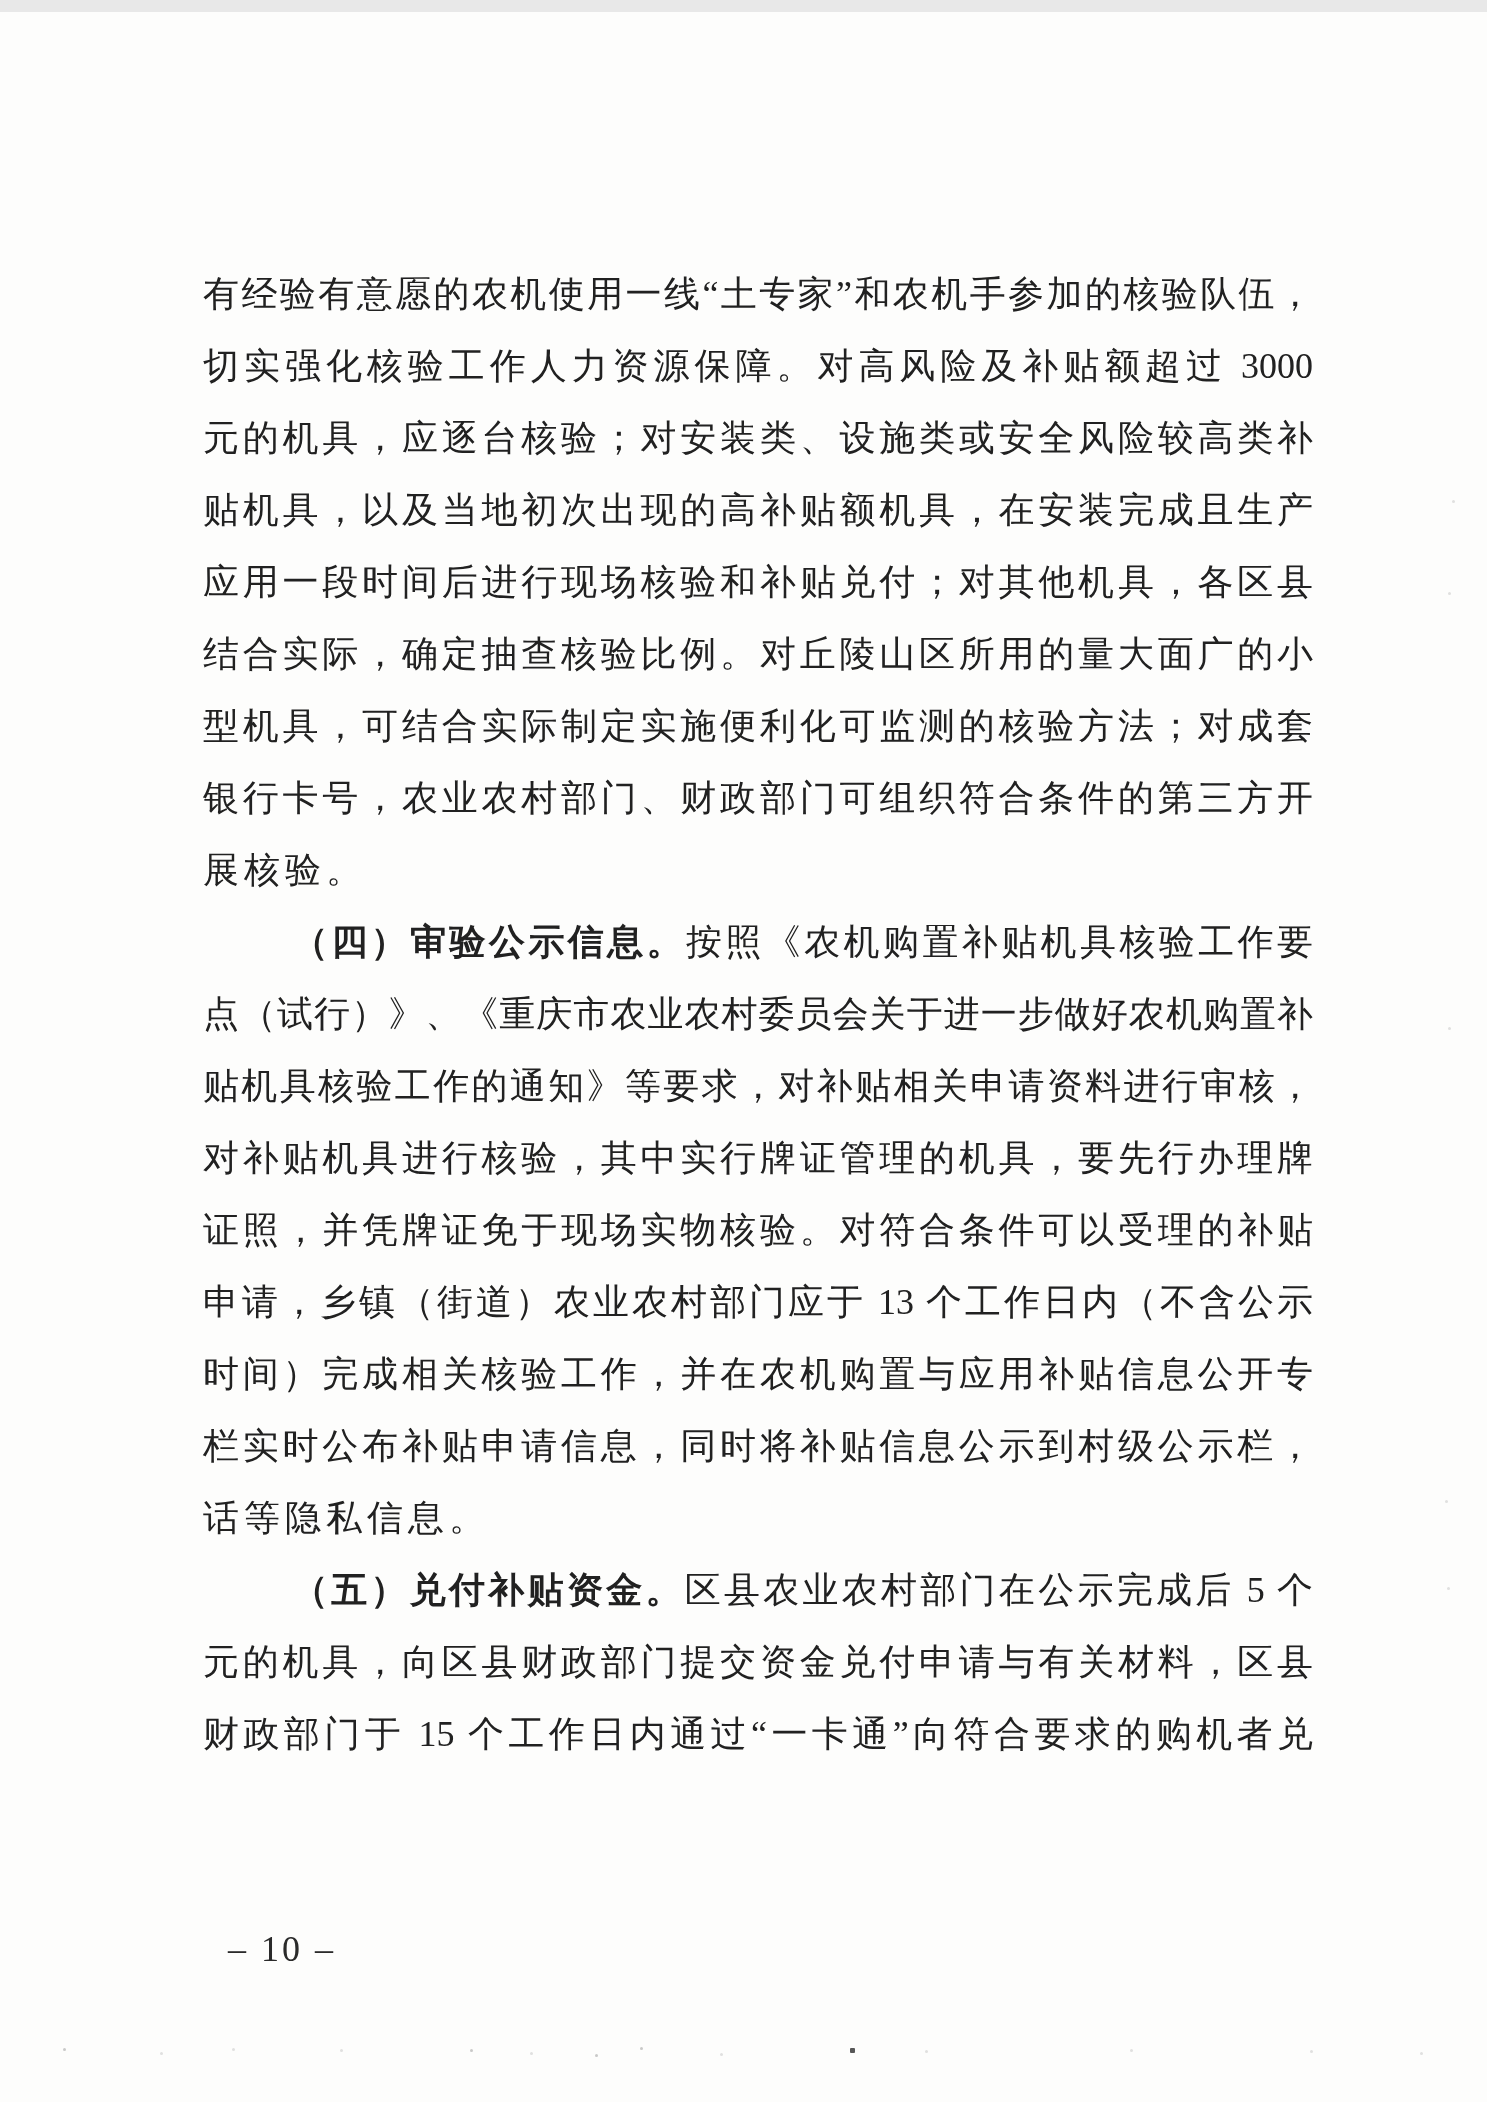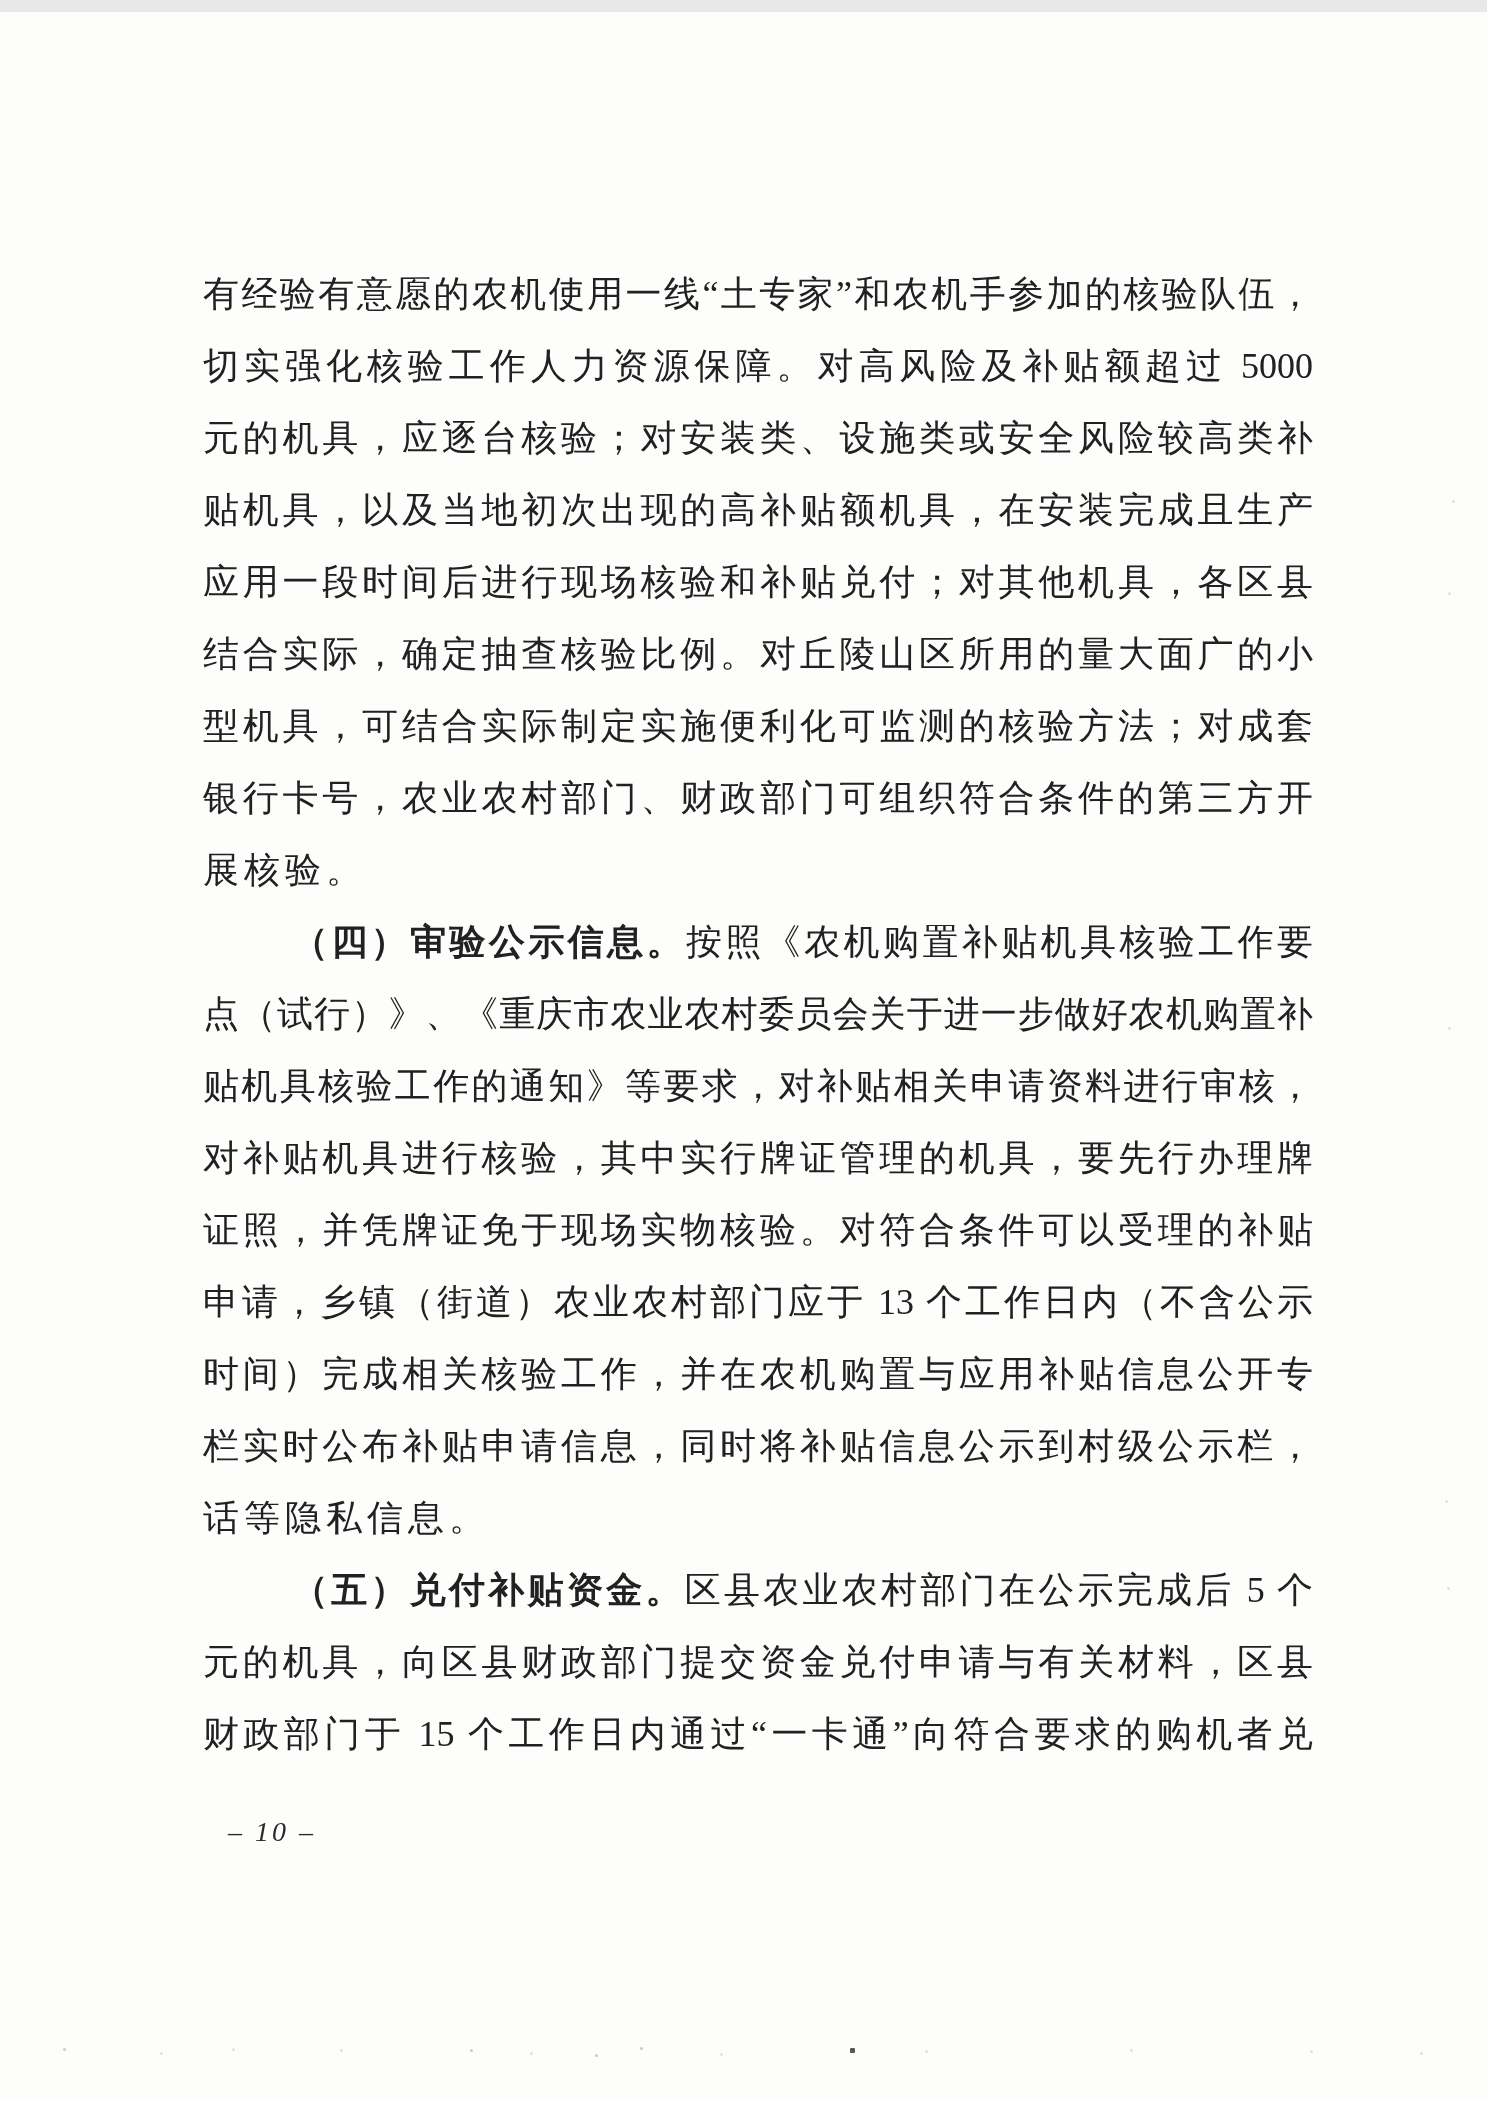--- a/index.html
+++ b/index.html
@@ -40,26 +40,25 @@
   }
   .line.indent {
     text-indent: 89px;
   }
   .line b {
     font-weight: bold;
   }
   .page-number {
     position: absolute;
     left: 228px;
-    top: 1804px;
-    font-size: 28px;
+    top: 1916px;
+    font-size: 36px;
     color: #2a2a2a;
     letter-spacing: 3px;
     white-space: pre;
-    font-style: italic;
   }
   .speck {
     position: absolute;
     display: block;
     width: 3px;
     height: 3px;
     border-radius: 50%;
     background: #8a8a8a;
     opacity: 0.45;
   }
@@ -74,21 +73,21 @@
     opacity: 0.25;
   }
 </style>
 </head>
 <body>
 
 <div class="page">
 
   <div class="body-text" id="lines-container">
       <div class="line just">有经验有意愿的农机使用一线“土专家”和农机手参加的核验队伍，</div>
-      <div class="line just">切实强化核验工作人力资源保障。对高风险及补贴额超过 5000</div>
+      <div class="line just">切实强化核验工作人力资源保障。对高风险及补贴额超过 3000</div>
       <div class="line just">元的机具，应逐台核验；对安装类、设施类或安全风险较高类补</div>
       <div class="line just">贴机具，以及当地初次出现的高补贴额机具，在安装完成且生产</div>
       <div class="line just">应用一段时间后进行现场核验和补贴兑付；对其他机具，各区县</div>
       <div class="line just">结合实际，确定抽查核验比例。对丘陵山区所用的量大面广的小</div>
       <div class="line just">型机具，可结合实际制定实施便利化可监测的核验方法；对成套</div>
       <div class="line just">银行卡号，农业农村部门、财政部门可组织符合条件的第三方开</div>
       <div class="line short">展核验。</div>
       <div class="line just indent"><b>（四）审验公示信息。</b>按照《农机购置补贴机具核验工作要</div>
       <div class="line just">点（试行）》、《重庆市农业农村委员会关于进一步做好农机购置补</div>
       <div class="line just">贴机具核验工作的通知》等要求，对补贴相关申请资料进行审核，</div>

